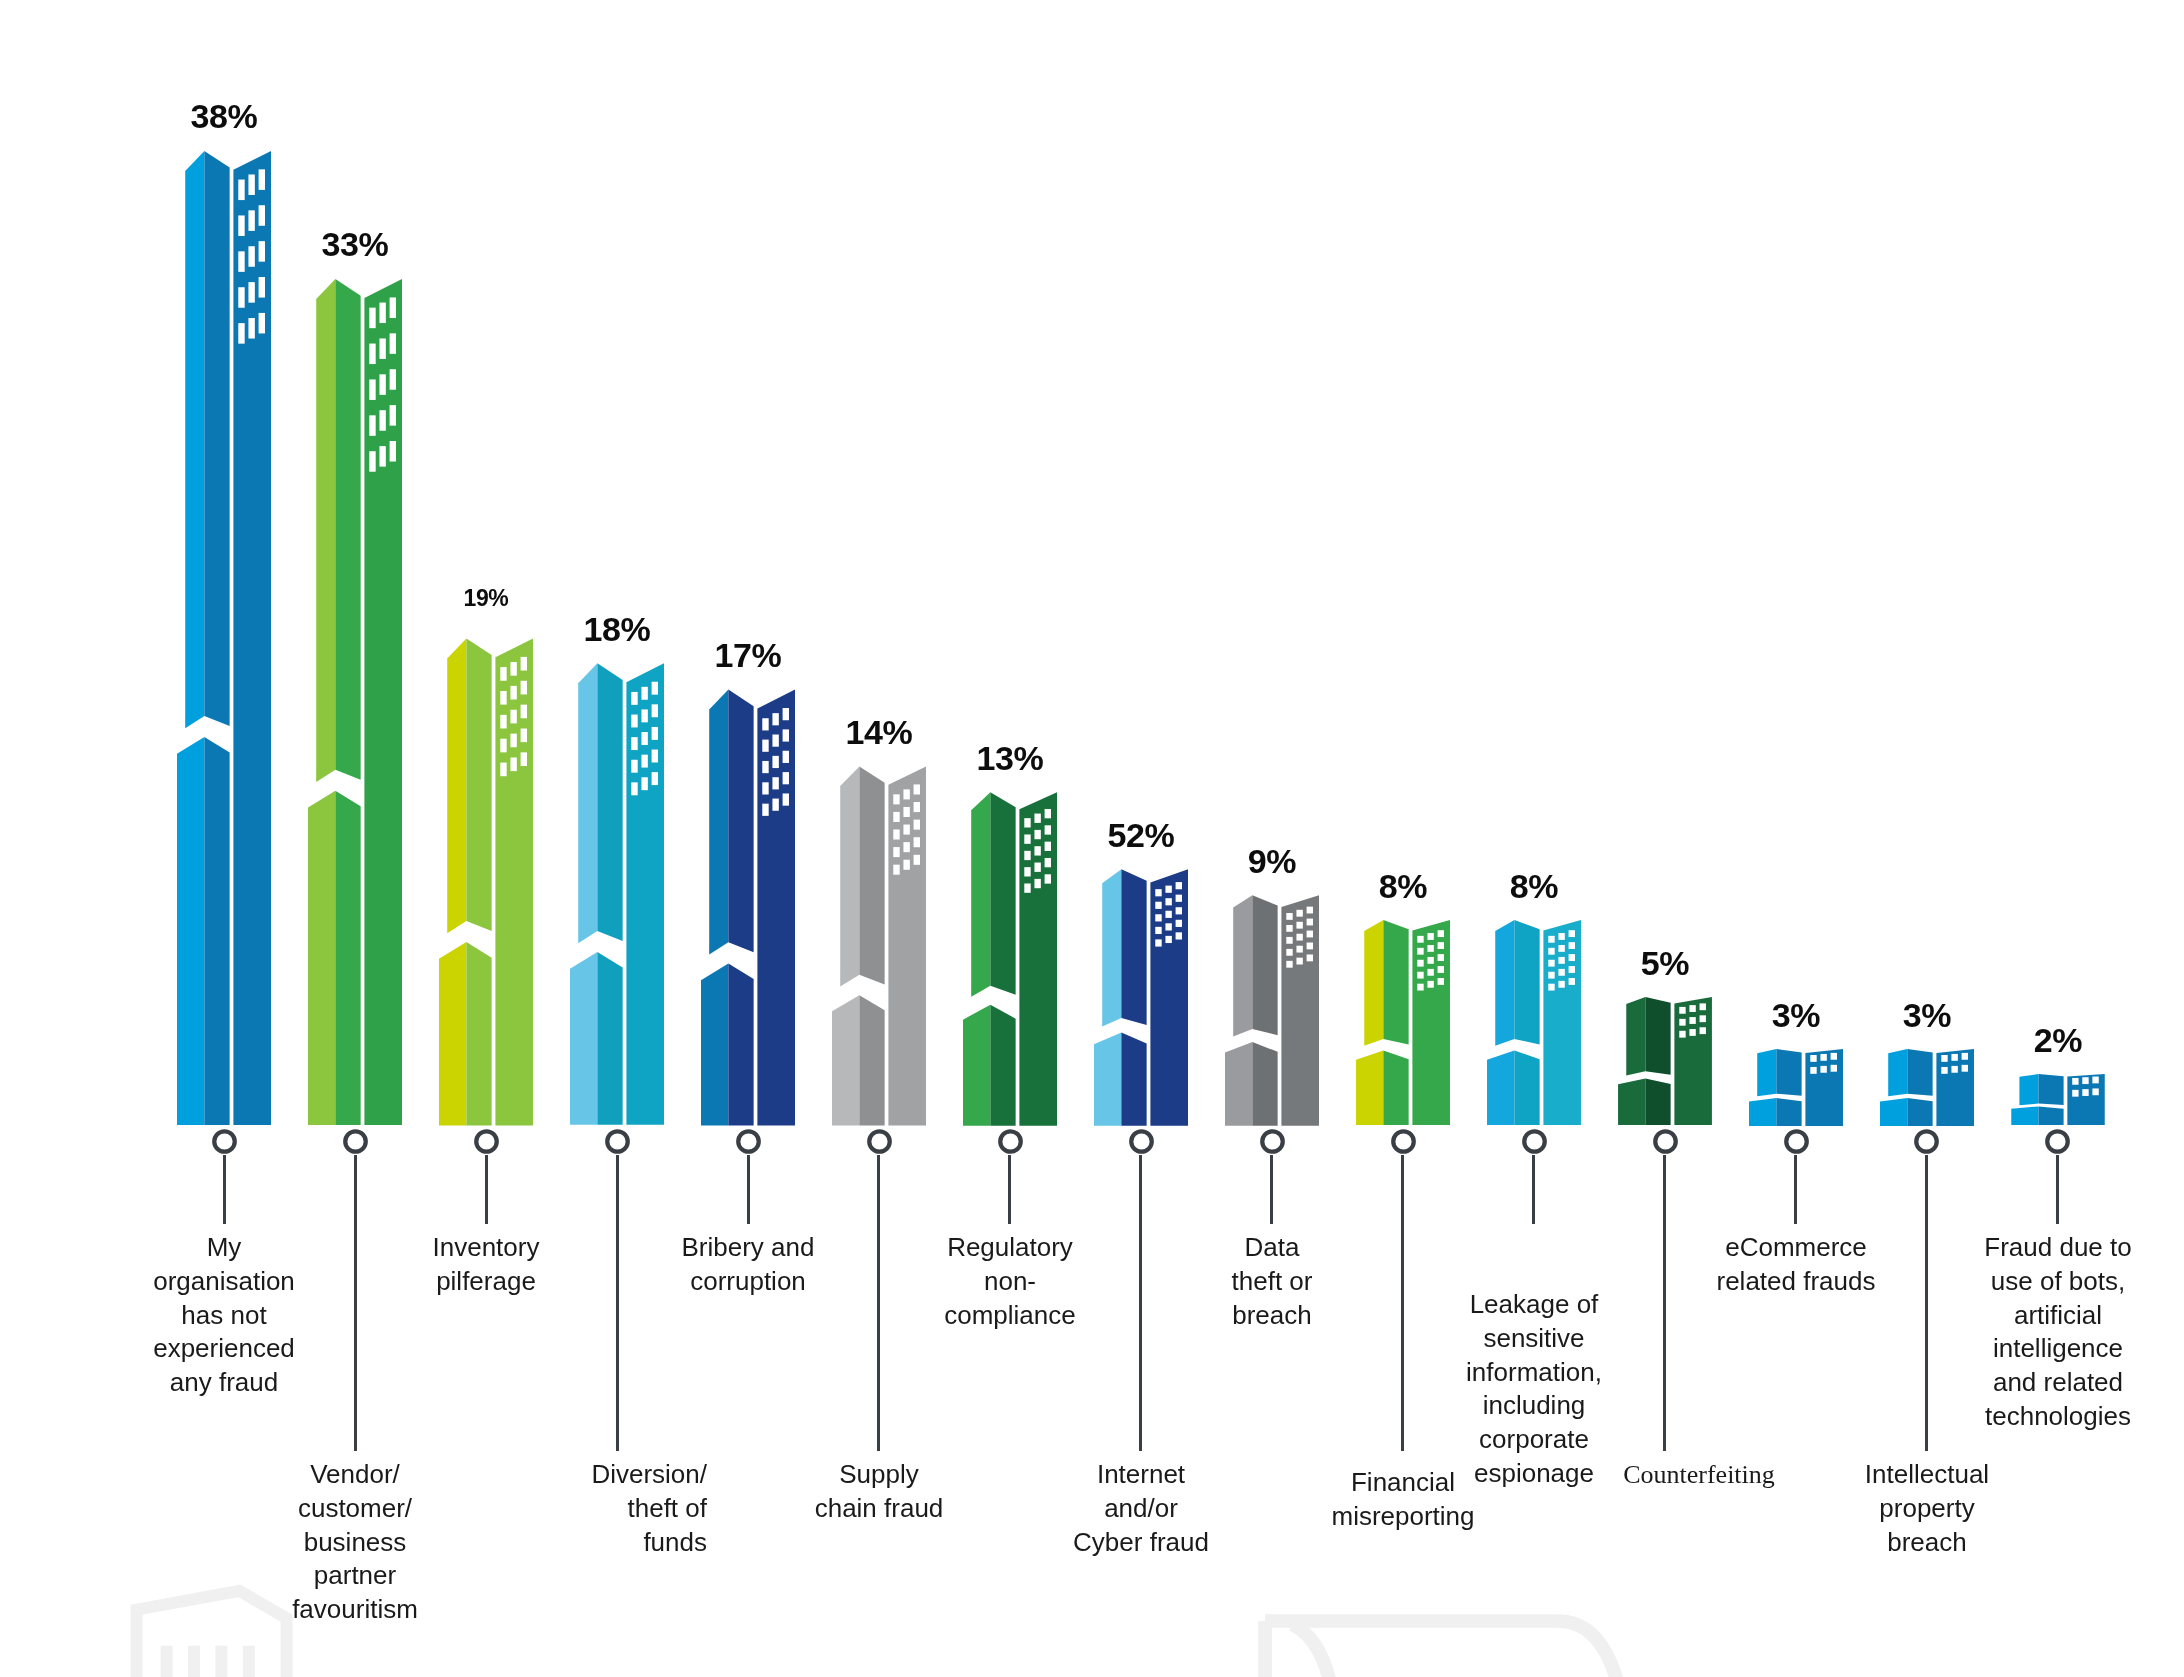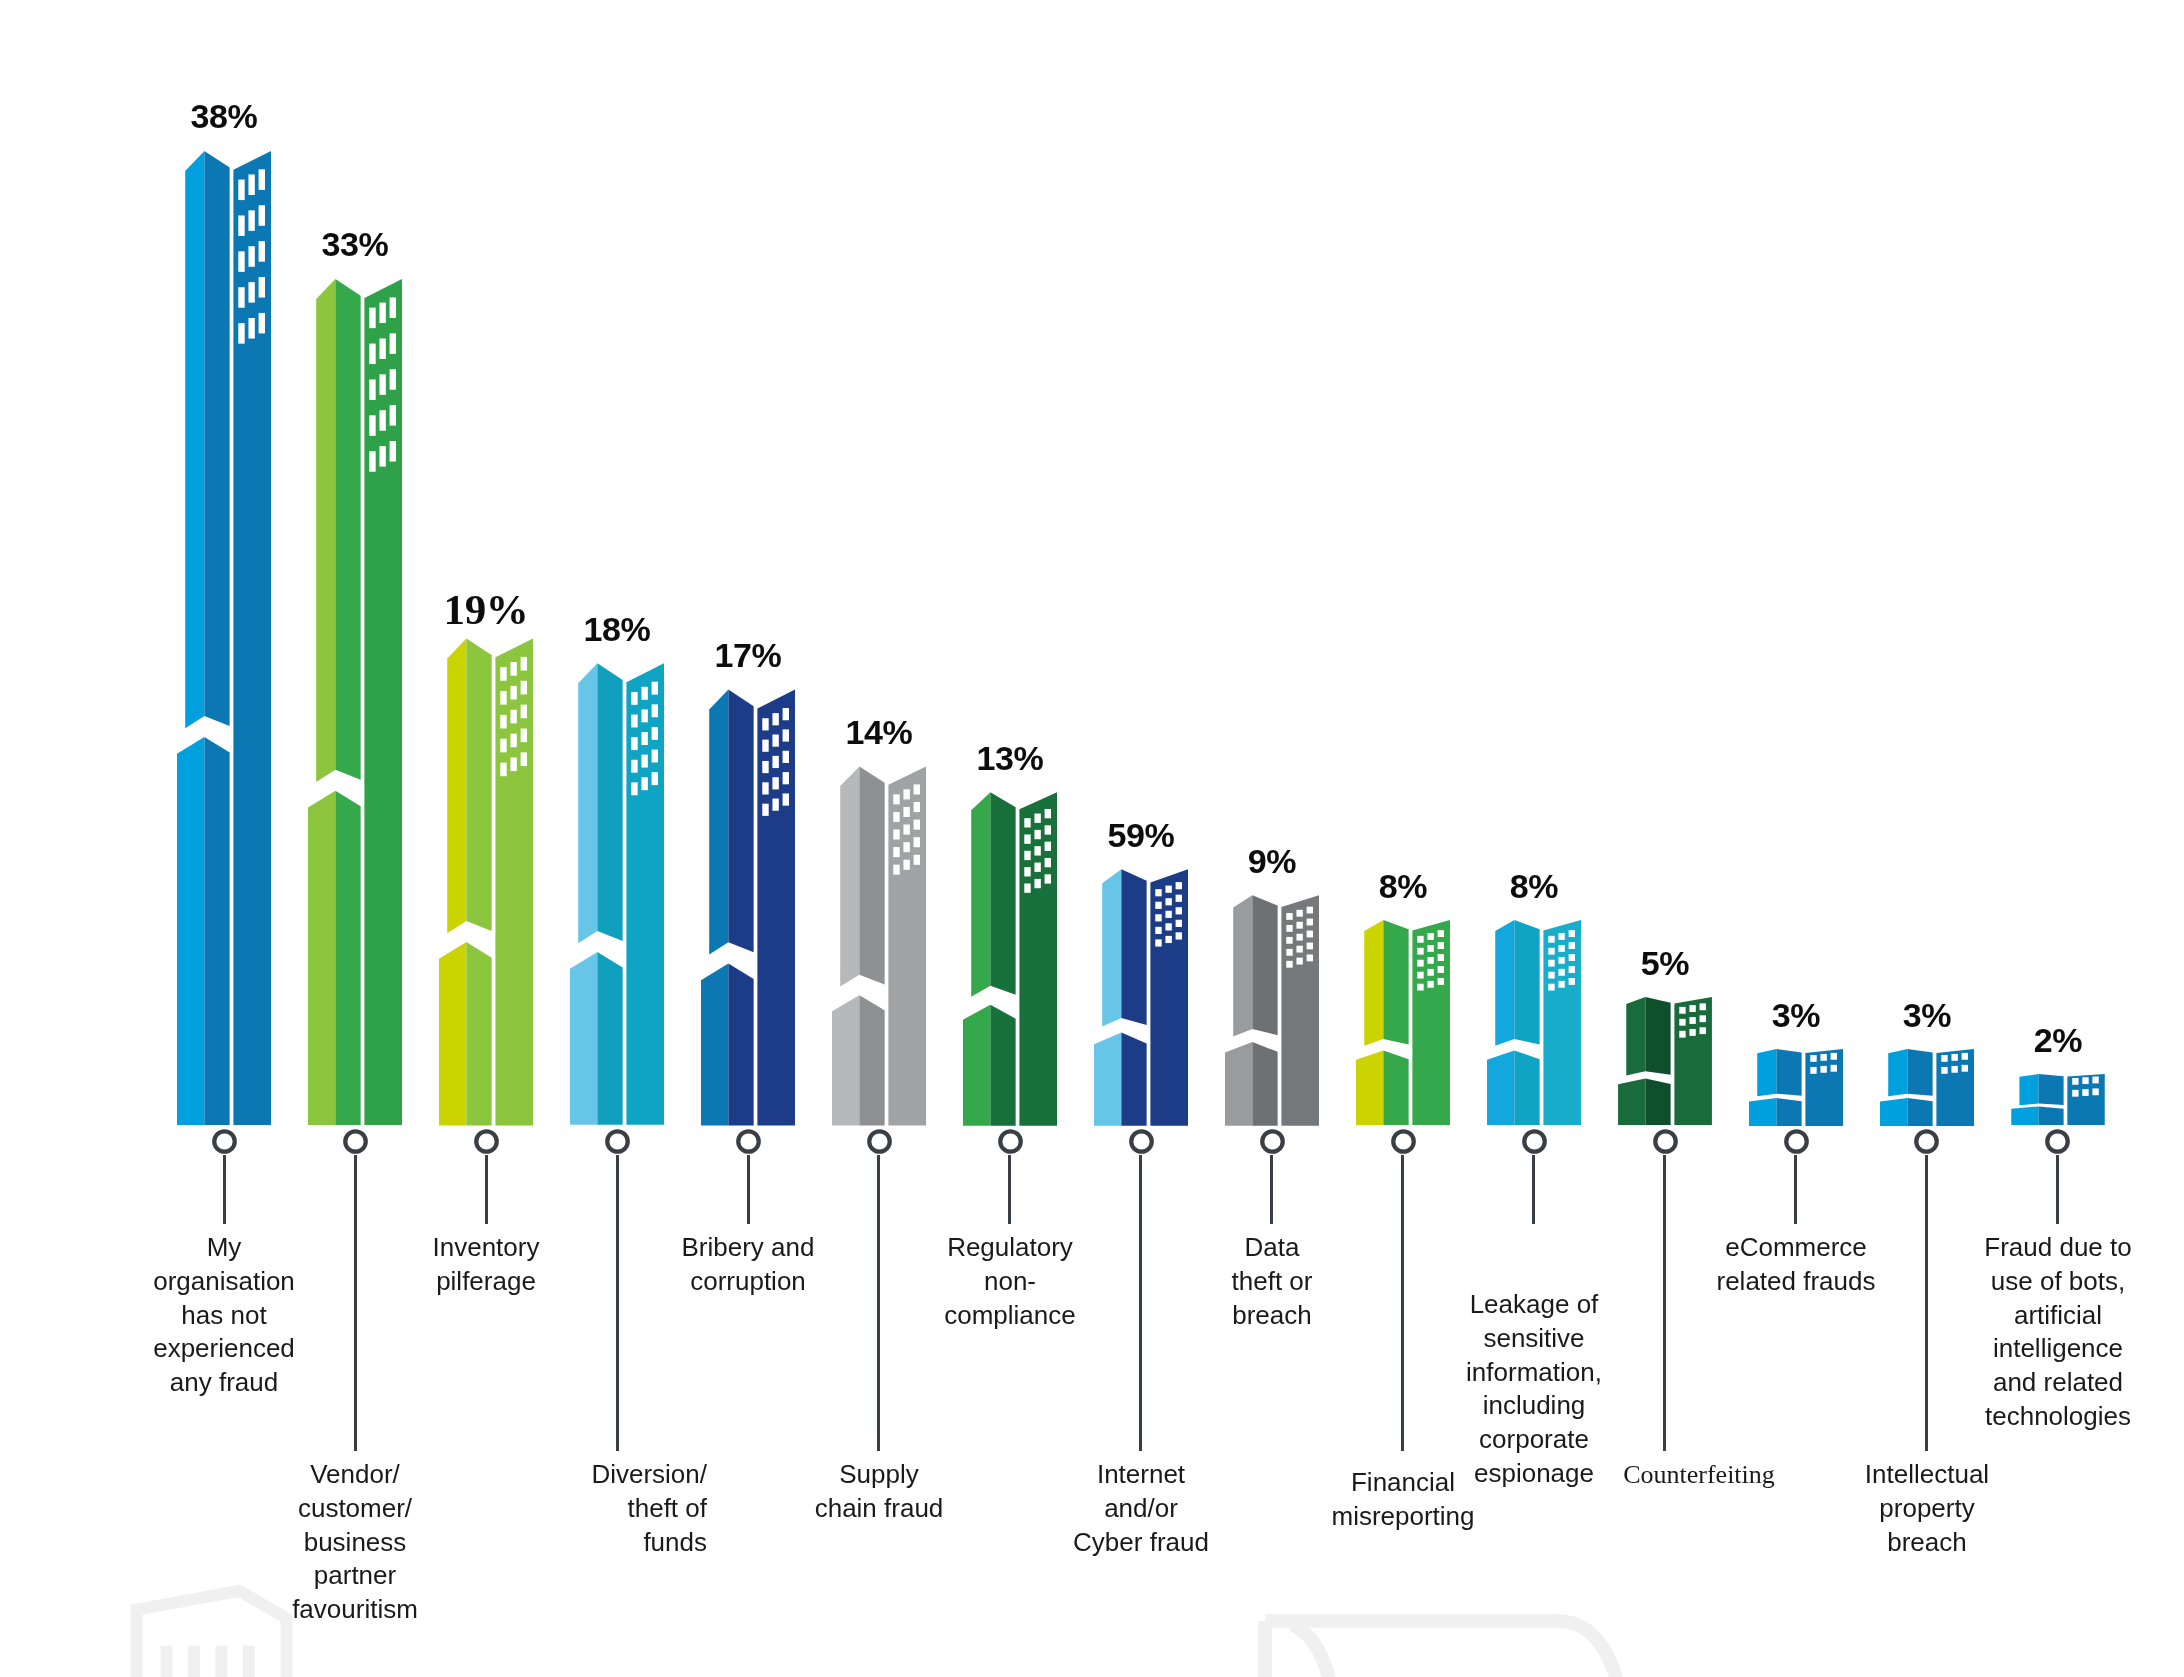--- a/index.html
+++ b/index.html
@@ -139,21 +139,21 @@
           <rect x="71.72" y="89.387" width="7.48" height="15.96" fill="#ffffff"></rect>
           <rect x="83.6" y="83.42" width="7.48" height="15.96" fill="#ffffff"></rect>
           <rect x="95.48" y="77.453" width="7.48" height="15.96" fill="#ffffff"></rect>
           <rect x="71.72" y="117.317" width="7.48" height="15.96" fill="#ffffff"></rect>
           <rect x="83.6" y="111.35" width="7.48" height="15.96" fill="#ffffff"></rect>
           <rect x="95.48" y="105.38299999999998" width="7.48" height="15.96" fill="#ffffff"></rect>
           <rect x="71.72" y="145.247" width="7.48" height="15.96" fill="#ffffff"></rect>
           <rect x="83.6" y="139.28" width="7.48" height="15.96" fill="#ffffff"></rect>
           <rect x="95.48" y="133.313" width="7.48" height="15.96" fill="#ffffff"></rect>
         </svg></div>
-      <div class="value-label" style="left: 409px; width: 154px; font-size: 43px; color: rgb(13, 13, 13); top: 585px; font-family: Liberation Serif, serif;">19%</div>
+      <div class="value-label" style="left: 409px; width: 154px; font-size: 23px; color: rgb(13, 13, 13); top: 585px;">19%</div>
       <svg width="29" height="29" viewBox="0 0 34 34" class="marker" style="left: 472px; top: 1127px;">
         <circle cx="17" cy="17" r="12" fill="none" stroke="#3a3f45" stroke-width="5"></circle>
       </svg>
       <div class="leader" style="left: 485px; top: 1155px; height: 69px; background: rgb(58, 63, 69);"></div>
       <div class="bar-group" style="left: 570px; top: 663px; width: 94px; height: 462px;"><svg width="94" height="462" viewBox="0 0 110 540">
           <path d="M 9.6096 23.400000000000002
        L 32.032000000000004 0
        L 32.032000000000004 313.2
        L 9.6096 327.5 Z" fill="#67C5E8"></path>
           <path d="M 32.032000000000004 0
@@ -304,21 +304,21 @@
           <rect x="71.72" y="52.611000000000004" width="7.48" height="8.4" fill="#ffffff"></rect>
           <rect x="83.6" y="48.480000000000004" width="7.48" height="8.4" fill="#ffffff"></rect>
           <rect x="95.48" y="44.349000000000004" width="7.48" height="8.4" fill="#ffffff"></rect>
           <rect x="71.72" y="67.311" width="7.48" height="8.4" fill="#ffffff"></rect>
           <rect x="83.6" y="63.18000000000001" width="7.48" height="8.4" fill="#ffffff"></rect>
           <rect x="95.48" y="59.049" width="7.48" height="8.4" fill="#ffffff"></rect>
           <rect x="71.72" y="82.011" width="7.48" height="8.4" fill="#ffffff"></rect>
           <rect x="83.6" y="77.88000000000001" width="7.48" height="8.4" fill="#ffffff"></rect>
           <rect x="95.48" y="73.74900000000001" width="7.48" height="8.4" fill="#ffffff"></rect>
         </svg></div>
-      <div class="value-label" style="left: 1064px; width: 154px; font-size: 34px; color: rgb(13, 13, 13); top: 816px;">59%</div>
+      <div class="value-label" style="left: 1064px; width: 154px; font-size: 34px; color: rgb(13, 13, 13); top: 816px;">52%</div>
       <svg width="29" height="29" viewBox="0 0 34 34" class="marker" style="left: 1127px; top: 1127px;">
         <circle cx="17" cy="17" r="12" fill="none" stroke="#3a3f45" stroke-width="5"></circle>
       </svg>
       <div class="leader" style="left: 1139px; top: 1155px; height: 296px; background: rgb(58, 63, 69);"></div>
       <div class="bar-group" style="left: 1225px; top: 895px; width: 94px; height: 231px;"><svg width="94" height="231" viewBox="0 0 110 270">
           <path d="M 9.6096 14.58
        L 32.032000000000004 0
        L 32.032000000000004 156.6
        L 9.6096 165.51 Z" fill="#999B9E"></path>
           <path d="M 32.032000000000004 0

